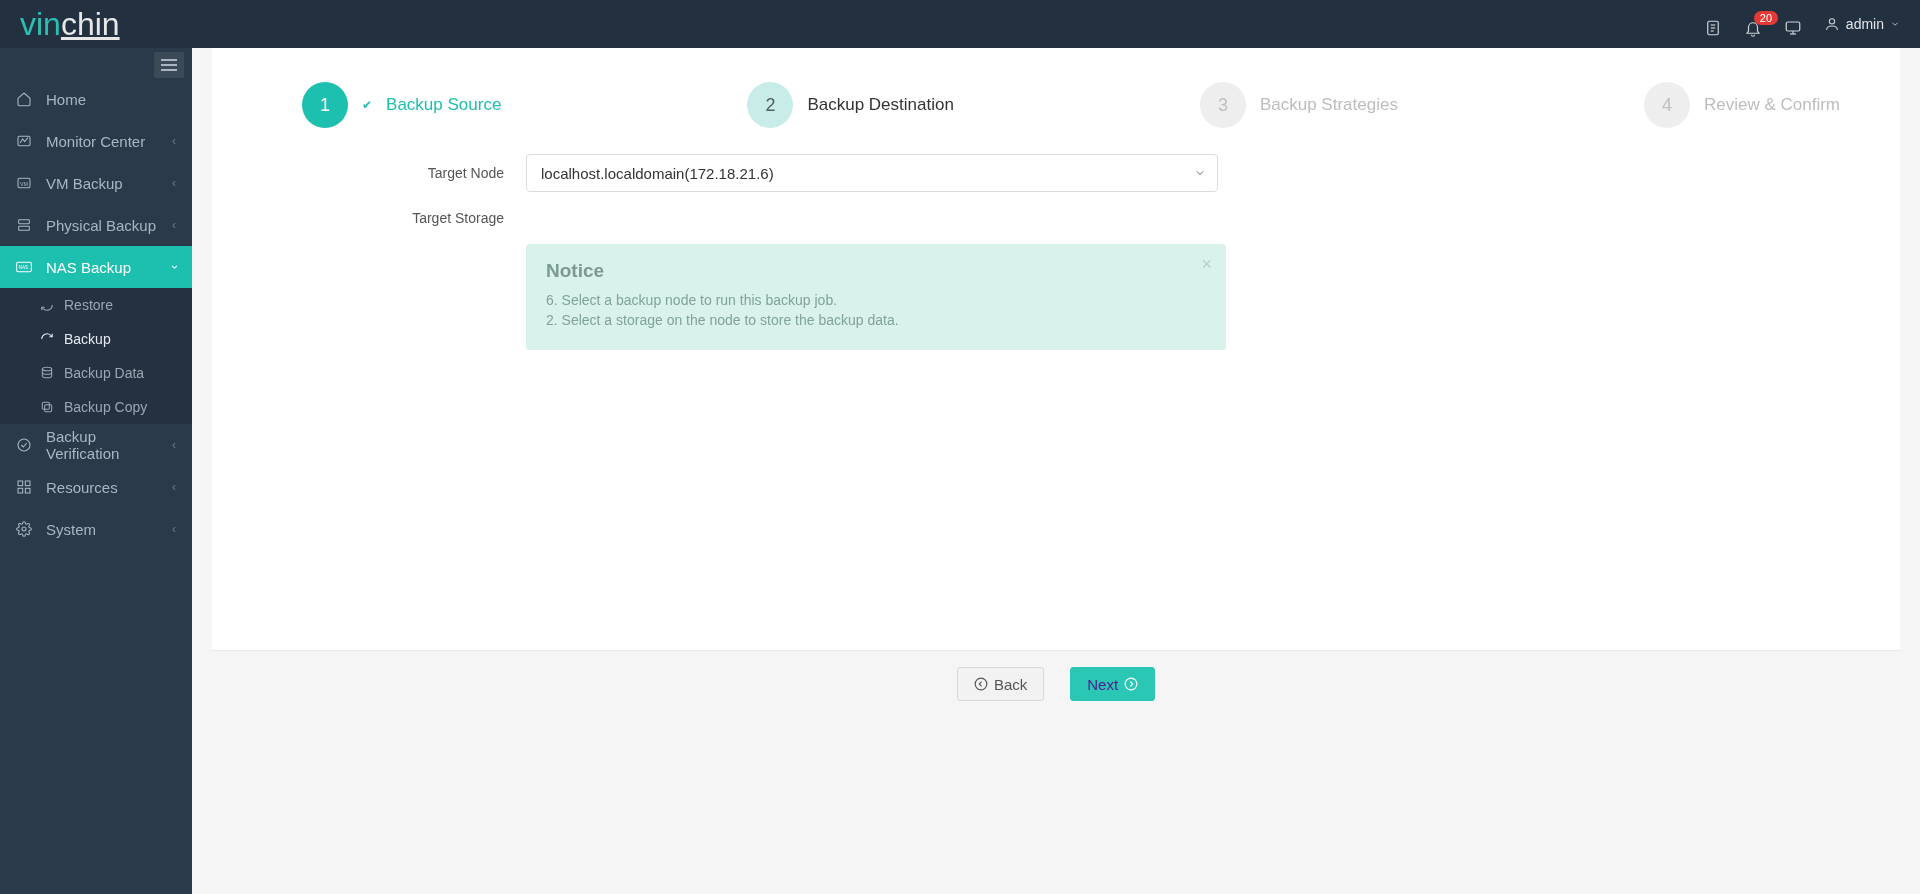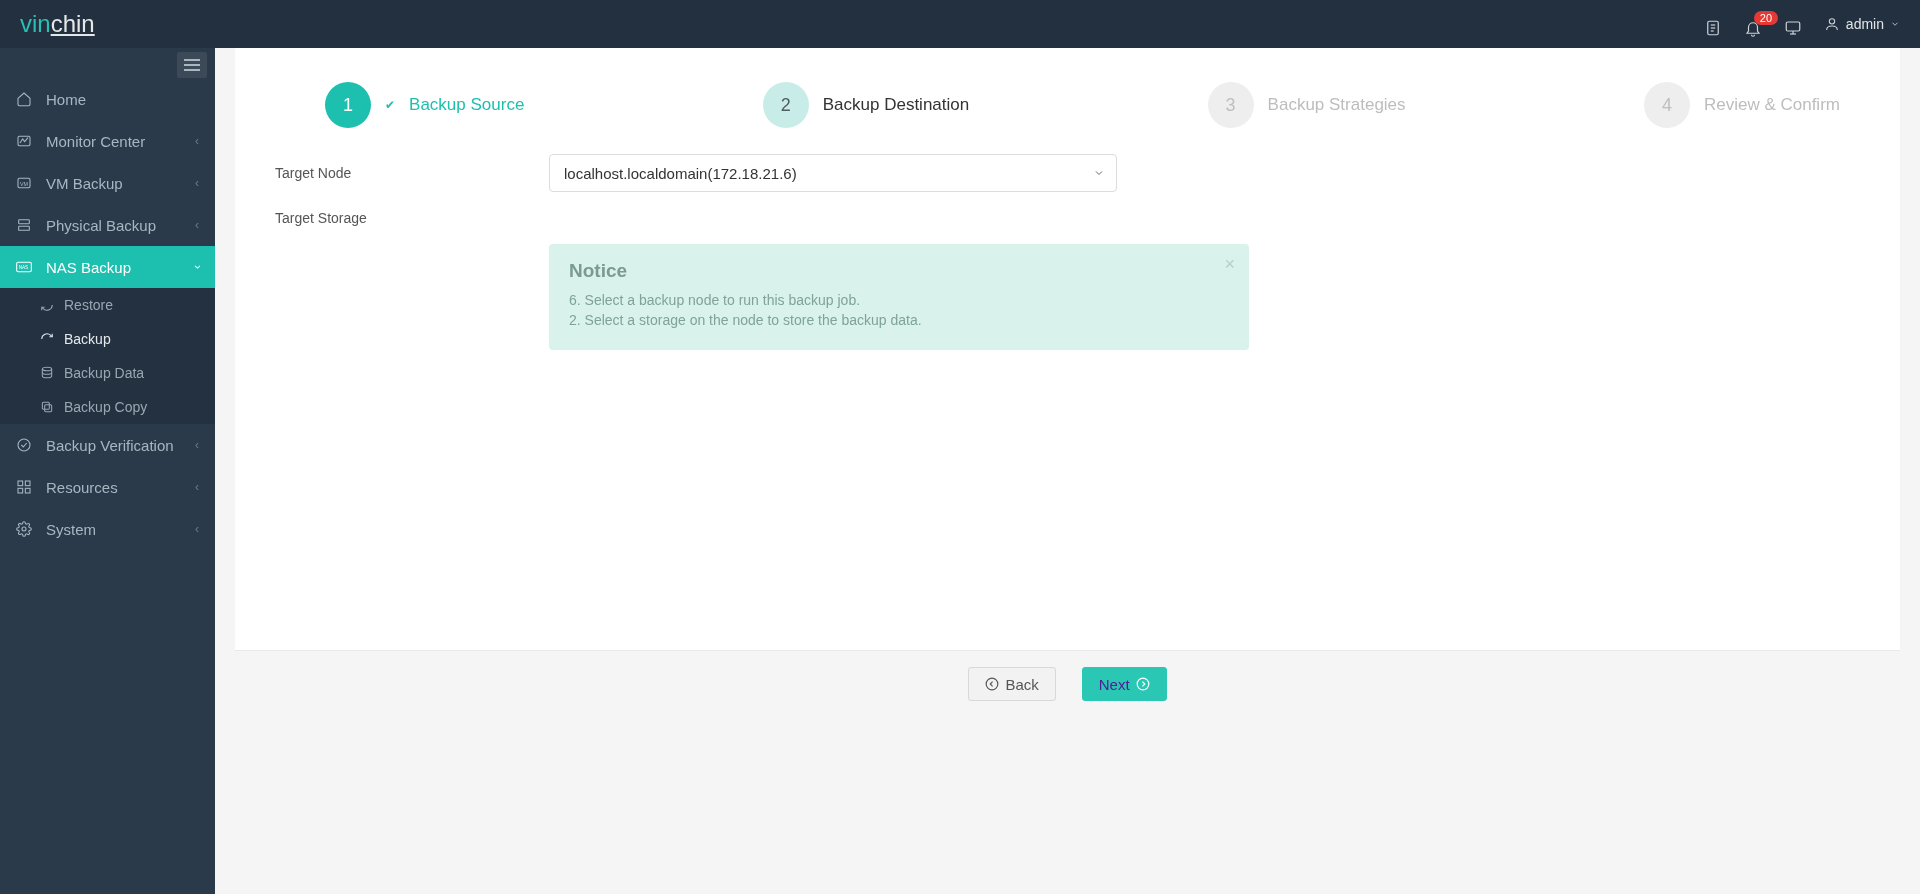--- a/index.html
+++ b/index.html
@@ -16,21 +16,21 @@
   height: 48px;
   background: #22303f;
   display: flex;
   align-items: center;
   justify-content: space-between;
   padding: 0 20px;
 }
 .logo {
   display: flex;
   align-items: flex-end;
-  font-size: 24px;
+  font-size: 32px;
   font-weight: 300;
   letter-spacing: 0px;
   cursor: pointer;
 }
 .logo .v1 { color: #2bbfb3; }
 .logo .v2 { color: #e7e7e7; text-decoration: underline; }
 .top-right {
   display: flex;
   align-items: center;
   gap: 22px;
@@ -42,21 +42,21 @@
   top: -8px;
   left: 10px;
   background: #e53935;
   color: #fff;
   font-size: 11px;
   border-radius: 10px;
   padding: 1px 6px;
 }
 .user-chip { display: flex; align-items: center; gap: 6px; cursor: pointer; font-size: 14px; color:#e1e5e8;}
 .layout { display: flex; height: calc(100% - 48px); }
-.sidebar { width: 215px; background: #2a3a4a; color: #a9b6c2; position: relative; flex-shrink: 0;}
+.sidebar { width: 192px; background: #2a3a4a; color: #a9b6c2; position: relative; flex-shrink: 0;}
 .hamburger-row { height: 30px; display:flex; justify-content:flex-end; padding: 4px 8px 0 0;}
 .hamburger {
   width: 30px; height: 26px; background: #3c4a58;
   display: flex; flex-direction: column; justify-content: center; align-items: center; gap: 3px;
   cursor:pointer; border-radius:2px;
 }
 .hamburger span { display:block; width: 16px; height: 2px; background:#a9b6c2; }
 .nav-item {
   display: flex;
   align-items: center;
@@ -114,23 +114,23 @@
 }
 .step.done .step-circle { background: #1dbfaf; color:#fff; }
 .step.done .step-label { color:#1dbfaf; font-size:17px;}
 .step.current .step-circle { background: #c8ece7; color:#505e61; }
 .step.current .step-label { color:#333; font-size:17px;}
 .step.pending .step-circle { background: #eeeeee; color:#bfbfbf; }
 .step.pending .step-label { color:#bdbdbd; font-size:17px;}
 .check { font-size:12px; color:#1dbfaf; }
 
 .form-row { display:flex; align-items:center; margin-bottom: 18px; }
-.form-label { width: 274px; padding-right: 22px; color:#555; font-size:14px;}
+.form-label { width: 274px; text-align:right; padding-right: 22px; color:#555; font-size:14px;}
 .form-select {
-  width: 568px;
+  width: 692px;
   height: 38px;
   border: 1px solid #dcdcdc;
   border-radius: 4px;
   padding: 0 30px 0 14px;
   font-size: 15px;
   color:#333;
   appearance:none;
   background:#fff;
   cursor:pointer;
 }

